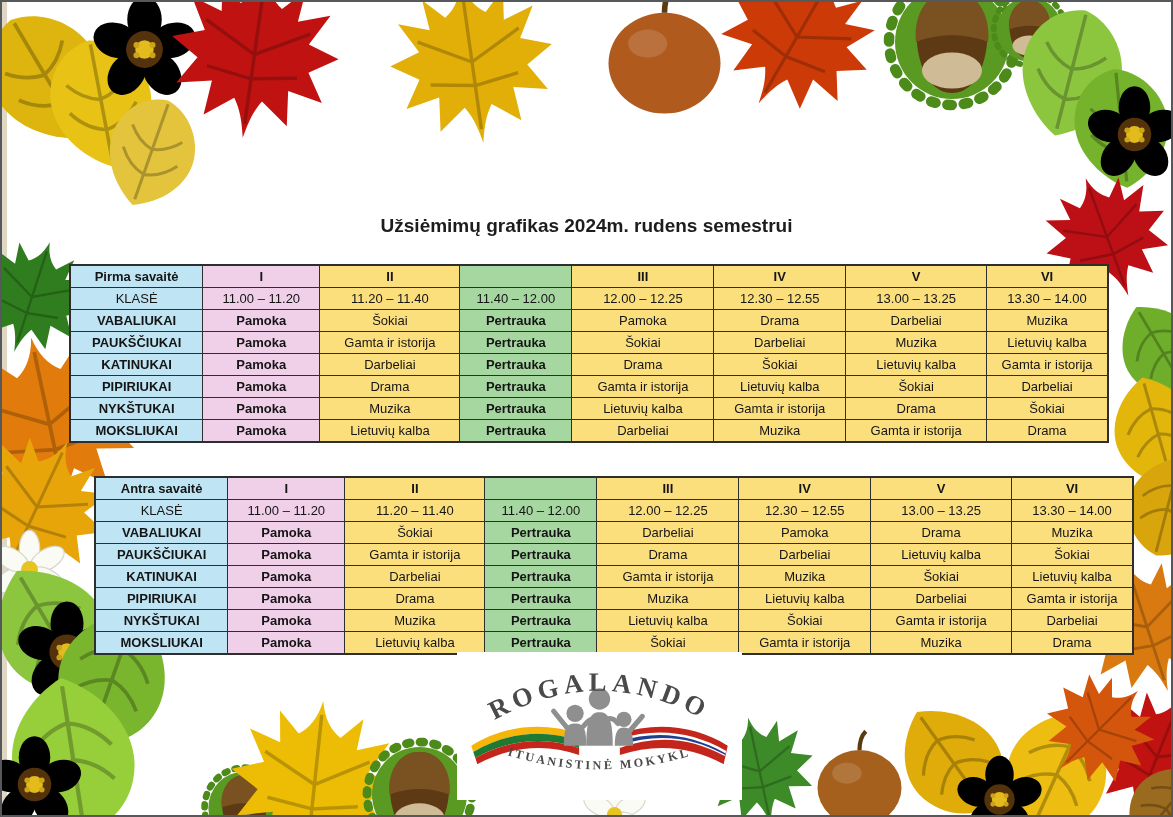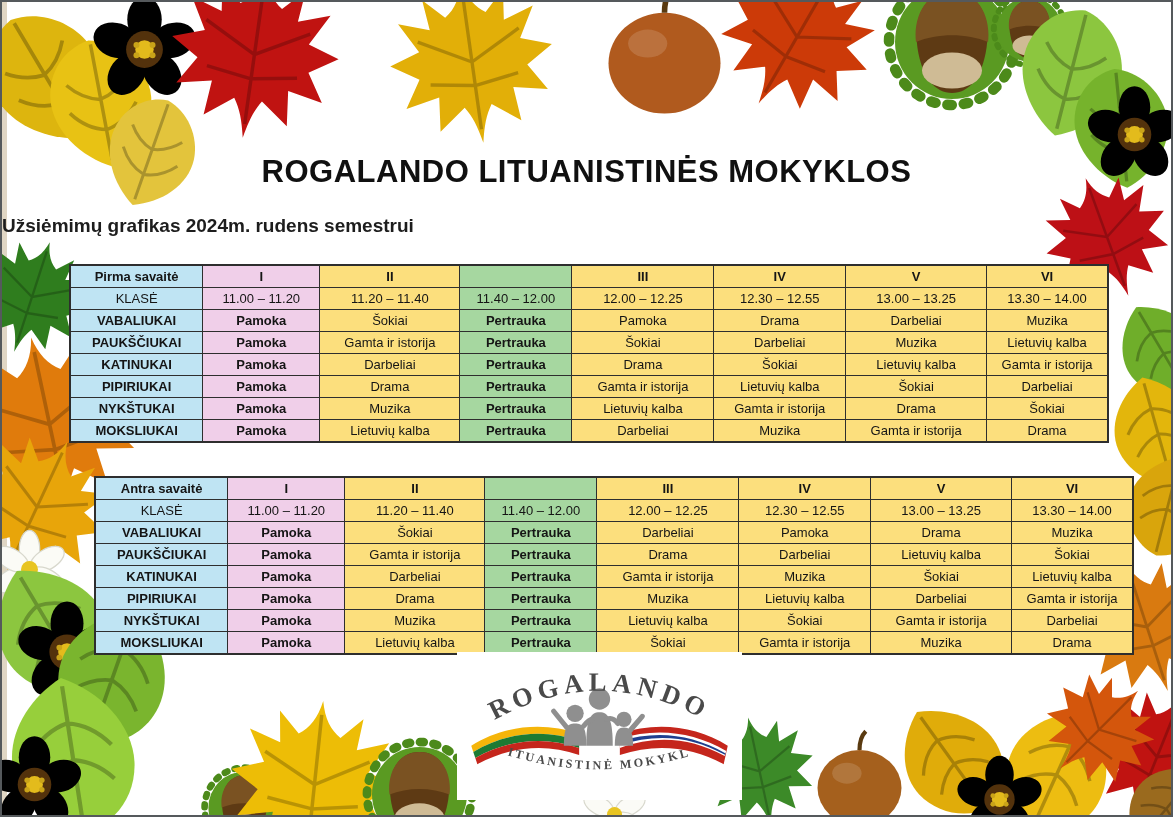--- a/index.html
+++ b/index.html
@@ -14,21 +14,21 @@
     box-shadow: inset 5px 0 0 rgba(214,200,176,.75);
   }
   .deco{position:absolute;left:0;top:0;width:1173px;height:817px;pointer-events:none;}
   .title{
     position:absolute;left:0;top:152px;width:100%;
     text-align:center;margin:0;
     font-size:31px;font-weight:800;letter-spacing:.5px;color:#101010;
   }
   .subtitle{
     position:absolute;left:0;top:213px;width:100%;
-    font-size:19px;font-weight:700;color:#1d1d1d;
+    text-align:center;font-size:19px;font-weight:700;color:#1d1d1d;
   }
   table.sched{
     position:absolute;left:67px;width:1040px;
     border-collapse:collapse;table-layout:fixed;
     background:#fff;
     border:2px solid #2e2e2e;
     padding-left:28px;
   }
   #table-0{top:262px;}
   #table-1{top:474px;margin-left:25px;}
@@ -139,21 +139,20 @@
     <use href="#chestnut" width="125" height="125" transform="translate(355,730)"></use>
     <use href="#wflower" width="75" height="75" transform="translate(575,775)"></use>
     <use href="#maple" width="115" height="115" transform="translate(700,712) rotate(-12 57 57)" color="#3c8a28"></use>
     <use href="#fruit" width="125" height="105" transform="translate(795,725)" color="#a5601d"></use>
     <use href="#birch" width="130" height="130" transform="translate(885,695) rotate(-35 65 65)" color="#e0ac0a"></use>
     <use href="#birch" width="140" height="140" transform="translate(985,700) rotate(25 70 70)" color="#edbd11"></use>
     <use href="#flower" width="95" height="95" transform="translate(950,750)"></use>
     <use href="#maple" width="115" height="115" transform="translate(1040,670) rotate(45 57 57)" color="#d4560c"></use>
   </svg>
 
-  <h1 class="title">ROGALANDO LITUANISTINĖS MOKYKLOS</h1>
   <div class="subtitle">Užsiėmimų grafikas 2024m. rudens semestrui</div>
 
   <table class="sched" id="table-0">
       <colgroup>
         <col style="width: 12.8%;">
         <col style="width: 11.3%;">
         <col style="width: 13.5%;">
         <col style="width: 10.8%;">
         <col style="width: 13.7%;">
         <col style="width: 12.7%;">

